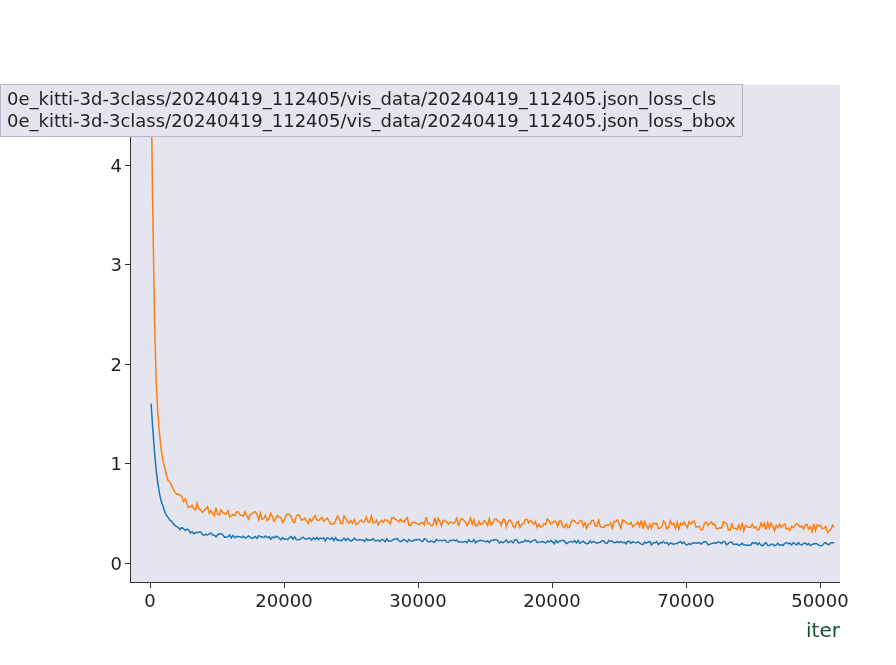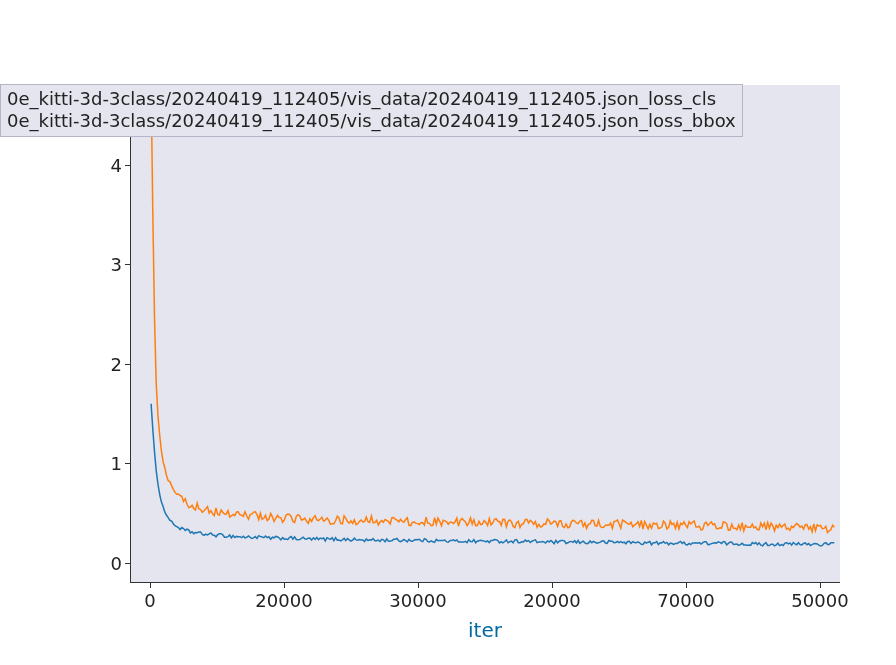--- a/index.html
+++ b/index.html
@@ -41,23 +41,23 @@
     z-index: 20;
   }
   .legend-row {
     white-space: nowrap;
   }
   .xlabel {
     position: absolute;
     left: 130px;
     top: 618px;
     width: 710px;
-    text-align: center;
+    text-align: right;
     font-size: 20px;
-    color: #0369a1;
+    color: #14532d;
   }
   .ytick {
     position: absolute;
     right: 774px;
     width: 60px;
     text-align: right;
     font-size: 18px;
     color: #222;
     transform: translateY(-50%);
   }

